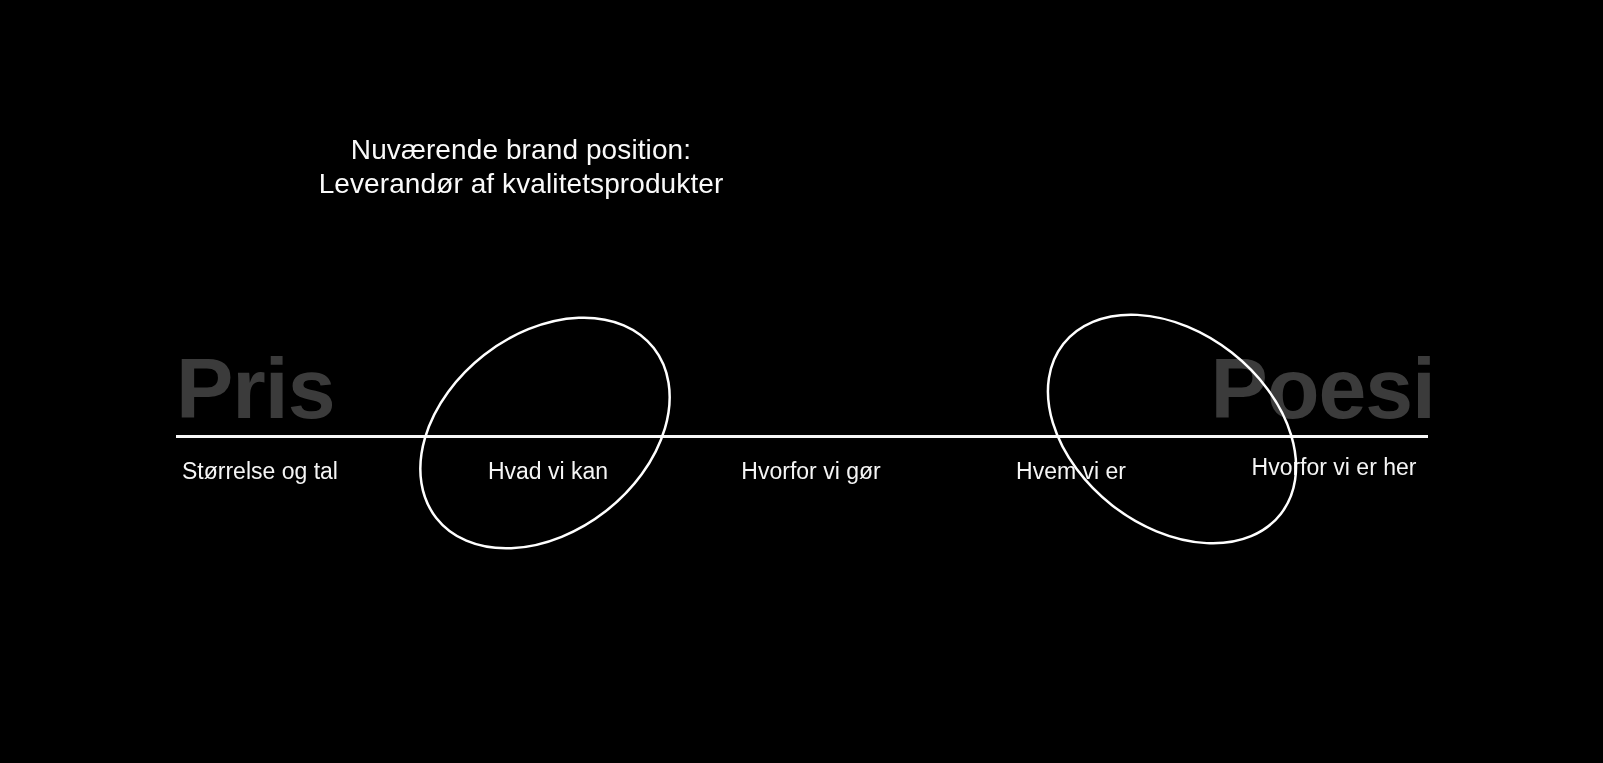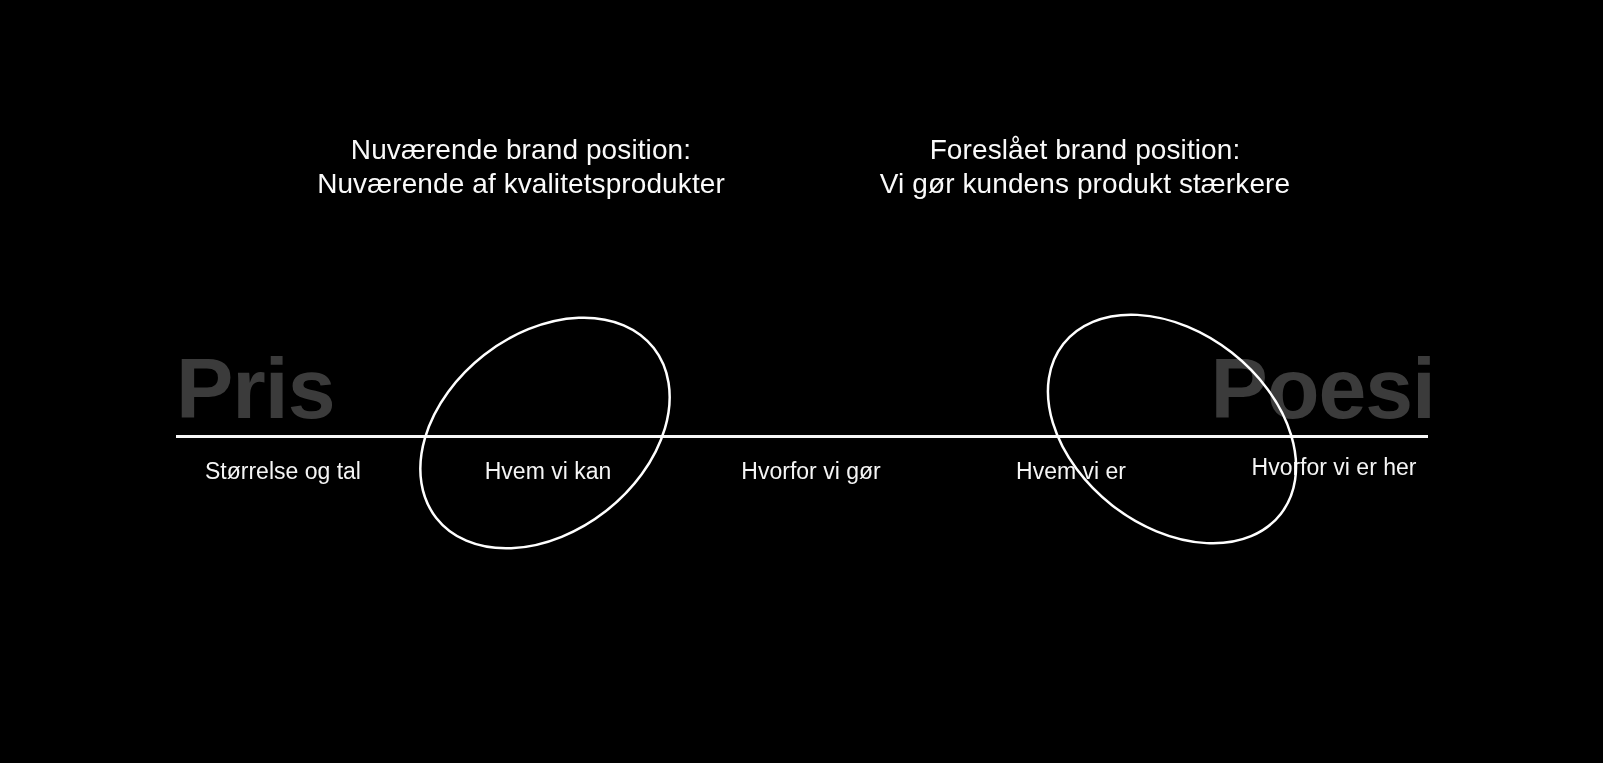--- a/index.html
+++ b/index.html
@@ -53,21 +53,21 @@
   .station {
     position: absolute;
     top: 460px;
     transform: translateX(-50%);
     color: #f5f5f5;
     font-size: 23px;
     line-height: 1;
     white-space: nowrap;
     font-weight: 400;
   }
-  .station-0 { left: 260px; margin-left: 23px; }
+  .station-0 { left: 260px; }
   .station-1 { left: 548px; }
   .station-2 { left: 811px; }
   .station-3 { left: 1071px; }
   .station-4 { left: 1334px; top: 456px; }
 
   .circles-overlay {
     position: absolute;
     left: 0;
     top: 0;
     pointer-events: none;
@@ -78,35 +78,31 @@
     stroke-width: 2.5;
   }
 </style>
 </head>
 <body>
 
 <div class="slide">
 
   <div class="annotation annotation-current">
     <div>Nuværende brand position:</div>
-    <div>Nuværende af kvalitetsprodukter</div>
+    <div>Leverandør af kvalitetsprodukter</div>
   </div>
 
-  <div class="annotation annotation-proposed">
-    <div>Foreslået brand position:</div>
-    <div>Vi gør kundens produkt stærkere</div>
-  </div>
 
   <div class="pole pole-left">Pris</div>
   <div class="pole pole-right">Poesi</div>
 
   <div class="axis-line"></div>
 
   <div class="station station-0">Størrelse og tal</div>
-  <div class="station station-1">Hvem vi kan</div>
+  <div class="station station-1">Hvad vi kan</div>
   <div class="station station-2">Hvorfor vi gør</div>
   <div class="station station-3">Hvem vi er</div>
   <div class="station station-4">Hvorfor vi er her</div>
 
   <svg class="circles-overlay" width="1603" height="763" viewBox="0 0 1603 763">
     <ellipse cx="545" cy="433" rx="138" ry="99" transform="rotate(-38 545 433)"></ellipse>
     <ellipse cx="1172" cy="429" rx="138" ry="97" transform="rotate(38 1172 429)"></ellipse>
   </svg>
 
 </div>

